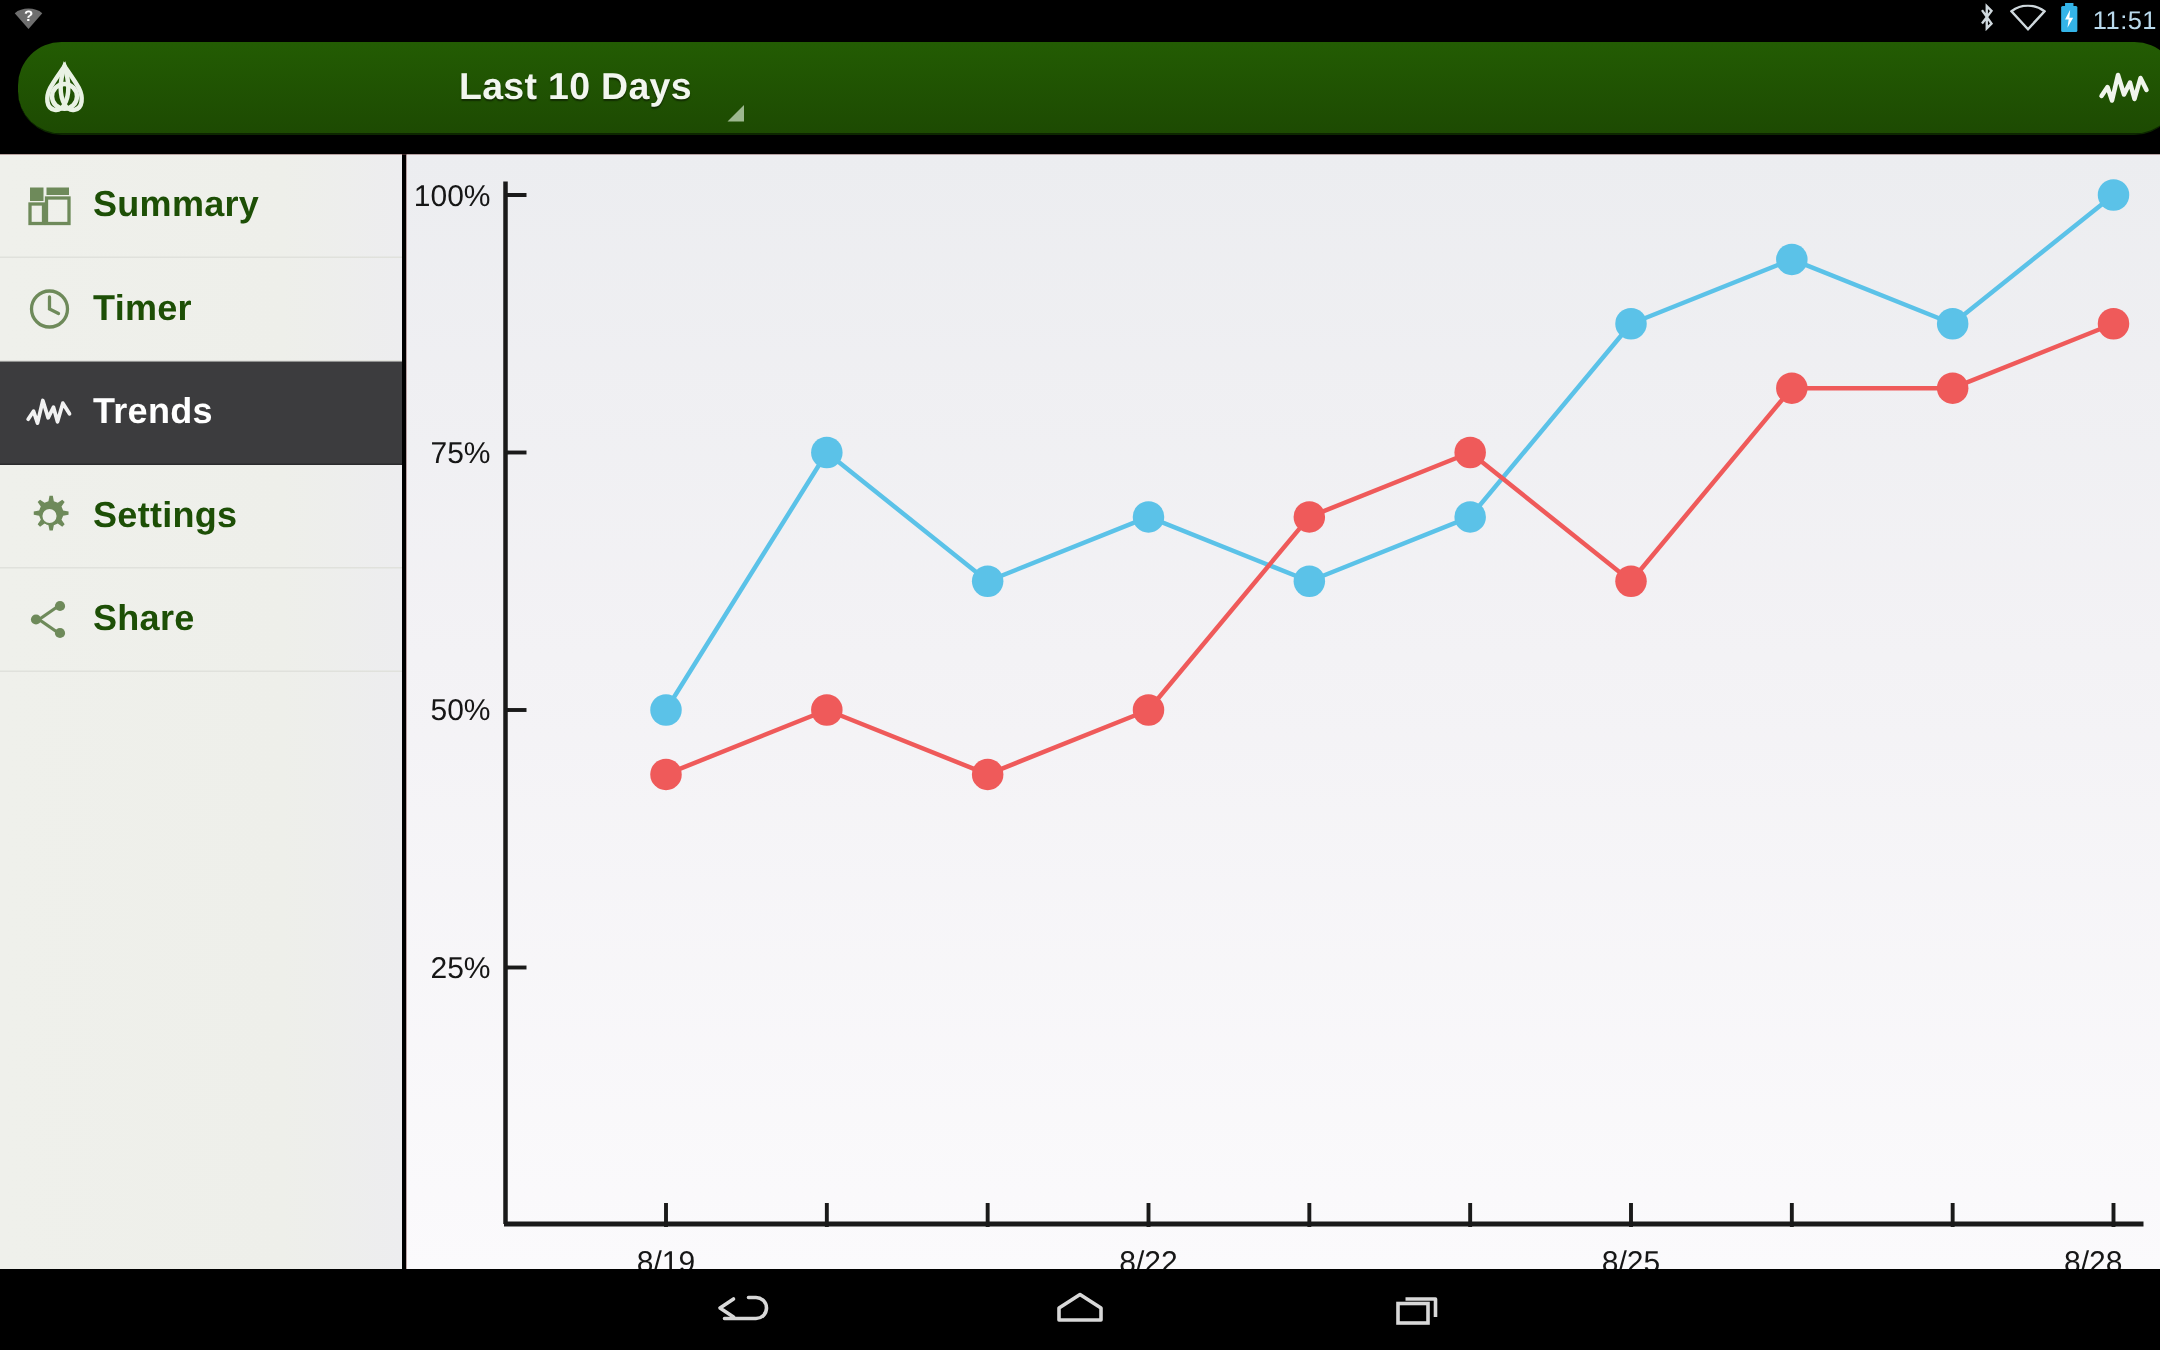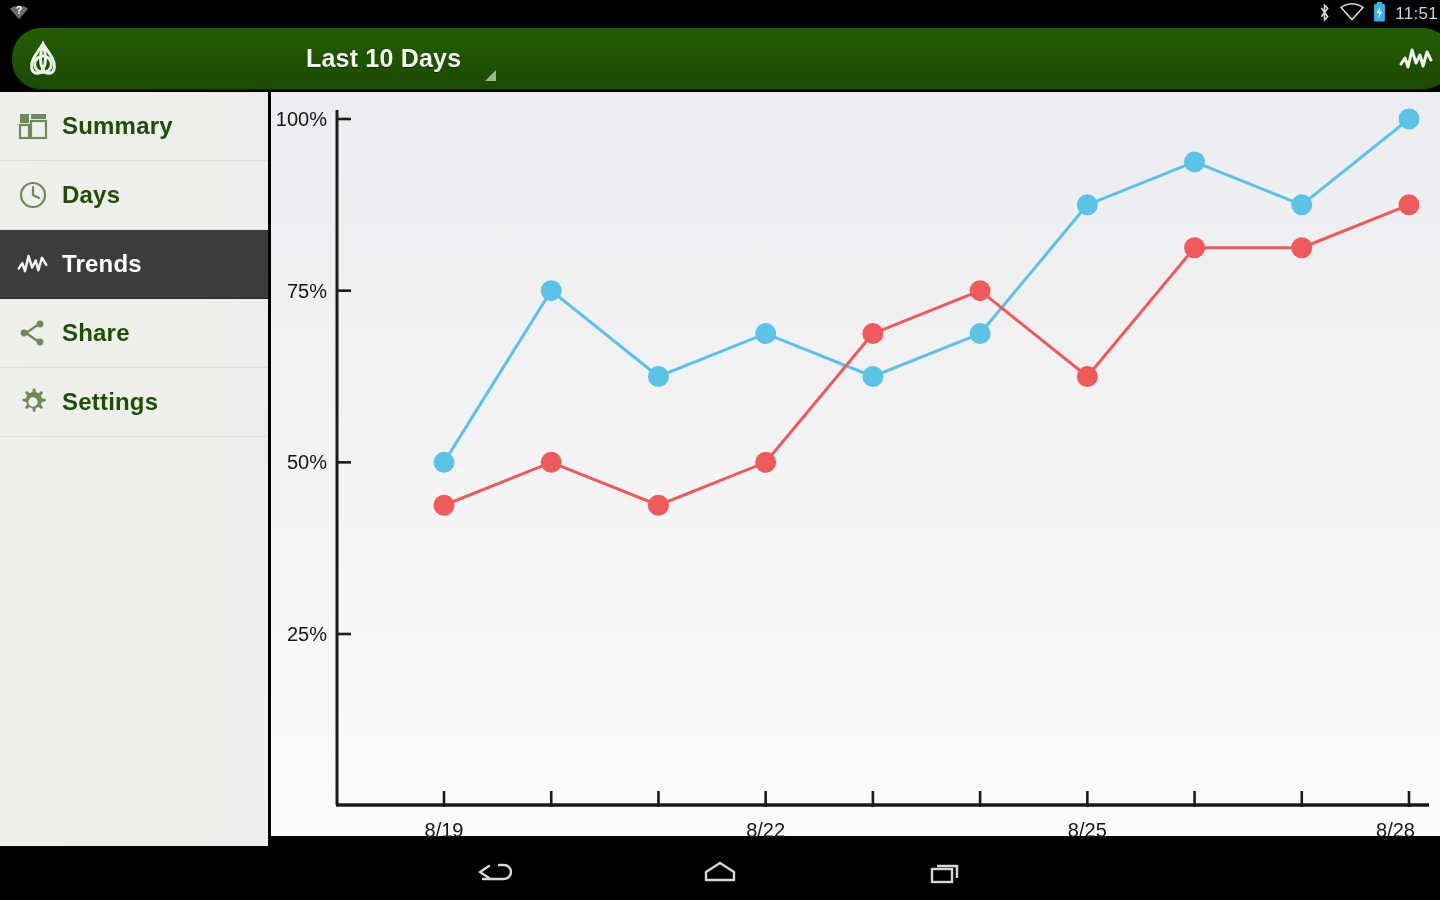--- a/index.html
+++ b/index.html
@@ -47,21 +47,21 @@
     border-left:11px solid transparent;
     border-bottom:11px solid #9db890;
   }
   .ab-action {
     margin-left:auto; width:72px; height:62px;
     display:flex; align-items:center; justify-content:center;
   }
 
   
   .content {
-    position:absolute; top:92px; left:0; width:1440px; height:744px;
+    position:absolute; top:103px; left:0; width:1440px; height:744px;
     display:flex; background:#fca5a5;
   }
 
   
   .sidebar {
     width:271px; height:756px;
     background:linear-gradient(to right,#eff0eb 0%,#eeefea 70%,#ededef 100%);
     border-right:3px solid #000;
     position:relative;
   }
@@ -169,58 +169,58 @@
     </div>
 
 
     <div class="nav-item">
       <span class="ico">
         <svg width="30" height="30" viewBox="0 0 30 30">
           <circle cx="15" cy="15" r="12" fill="none" stroke="#6e8a5a" stroke-width="2.2"></circle>
           <path d="M15 7 V15 L21 18" fill="none" stroke="#6e8a5a" stroke-width="2.2" stroke-linecap="round"></path>
         </svg>
       </span>
-      <span class="lbl">Days</span>
+      <span class="lbl">Timer</span>
     </div>
 
     <div class="nav-item active">
       <span class="ico">
         <svg width="32" height="26" viewBox="0 0 36 28">
           <path d="M2 19 L6 13 L9 22 L13 5 L17 18 L21 10 L24 21 L28 7 L33 15" fill="none" stroke="#f2f2f2" stroke-width="2.8" stroke-linecap="round" stroke-linejoin="round"></path>
         </svg>
       </span>
       <span class="lbl">Trends</span>
+    </div>
+
+    <div class="nav-item">
+      <span class="ico">
+        <svg width="30" height="30" viewBox="0 0 30 30">
+          <g fill="#6e8a5a">
+            <path d="M15 1.5 l2.2 0 .7 3.6 2.6 1.1 3-2.1 1.6 1.6 -2.1 3 1.1 2.6 3.6 .7 0 2.2 -3.6 .7 -1.1 2.6 2.1 3 -1.6 1.6 -3-2.1 -2.6 1.1 -.7 3.6 -2.2 0 -.7-3.6 -2.6-1.1 -3 2.1 -1.6-1.6 2.1-3 -1.1-2.6 -3.6-.7 0-2.2 3.6-.7 1.1-2.6 -2.1-3 1.6-1.6 3 2.1 2.6-1.1 Z"></path>
+          </g>
+          <circle cx="15" cy="15" r="5.3" fill="#eeefea"></circle>
+          <circle cx="15" cy="15" r="5.3" fill="none" stroke="#6e8a5a" stroke-width="1.2"></circle>
+        </svg>
+      </span>
+      <span class="lbl">Settings</span>
     </div>
 
     <div class="nav-item">
       <span class="ico">
         <svg width="30" height="30" viewBox="0 0 30 30">
           <g stroke="#6e8a5a" stroke-width="2.2" fill="none">
             <line x1="8" y1="15" x2="21" y2="6"></line>
             <line x1="8" y1="15" x2="21" y2="24"></line>
           </g>
           <circle cx="6" cy="15" r="3.4" fill="#6e8a5a"></circle>
           <circle cx="22" cy="6" r="3.4" fill="#6e8a5a"></circle>
           <circle cx="22" cy="24" r="3.4" fill="#6e8a5a"></circle>
         </svg>
       </span>
       <span class="lbl">Share</span>
-    </div>
-
-    <div class="nav-item">
-      <span class="ico">
-        <svg width="30" height="30" viewBox="0 0 30 30">
-          <g fill="#6e8a5a">
-            <path d="M15 1.5 l2.2 0 .7 3.6 2.6 1.1 3-2.1 1.6 1.6 -2.1 3 1.1 2.6 3.6 .7 0 2.2 -3.6 .7 -1.1 2.6 2.1 3 -1.6 1.6 -3-2.1 -2.6 1.1 -.7 3.6 -2.2 0 -.7-3.6 -2.6-1.1 -3 2.1 -1.6-1.6 2.1-3 -1.1-2.6 -3.6-.7 0-2.2 3.6-.7 1.1-2.6 -2.1-3 1.6-1.6 3 2.1 2.6-1.1 Z"></path>
-          </g>
-          <circle cx="15" cy="15" r="5.3" fill="#eeefea"></circle>
-          <circle cx="15" cy="15" r="5.3" fill="none" stroke="#6e8a5a" stroke-width="1.2"></circle>
-        </svg>
-      </span>
-      <span class="lbl">Settings</span>
     </div>
 
 
     <div class="sidebar-filler"></div>
   </div>
 
   <div class="chart-pane">
     <svg class="chart-svg" id="chart" width="1166" height="756" viewBox="0 0 1166 756">
         <g>
           <line x1="66" y1="18" x2="66" y2="713" stroke="#1a1a1a" stroke-width="3"></line>

